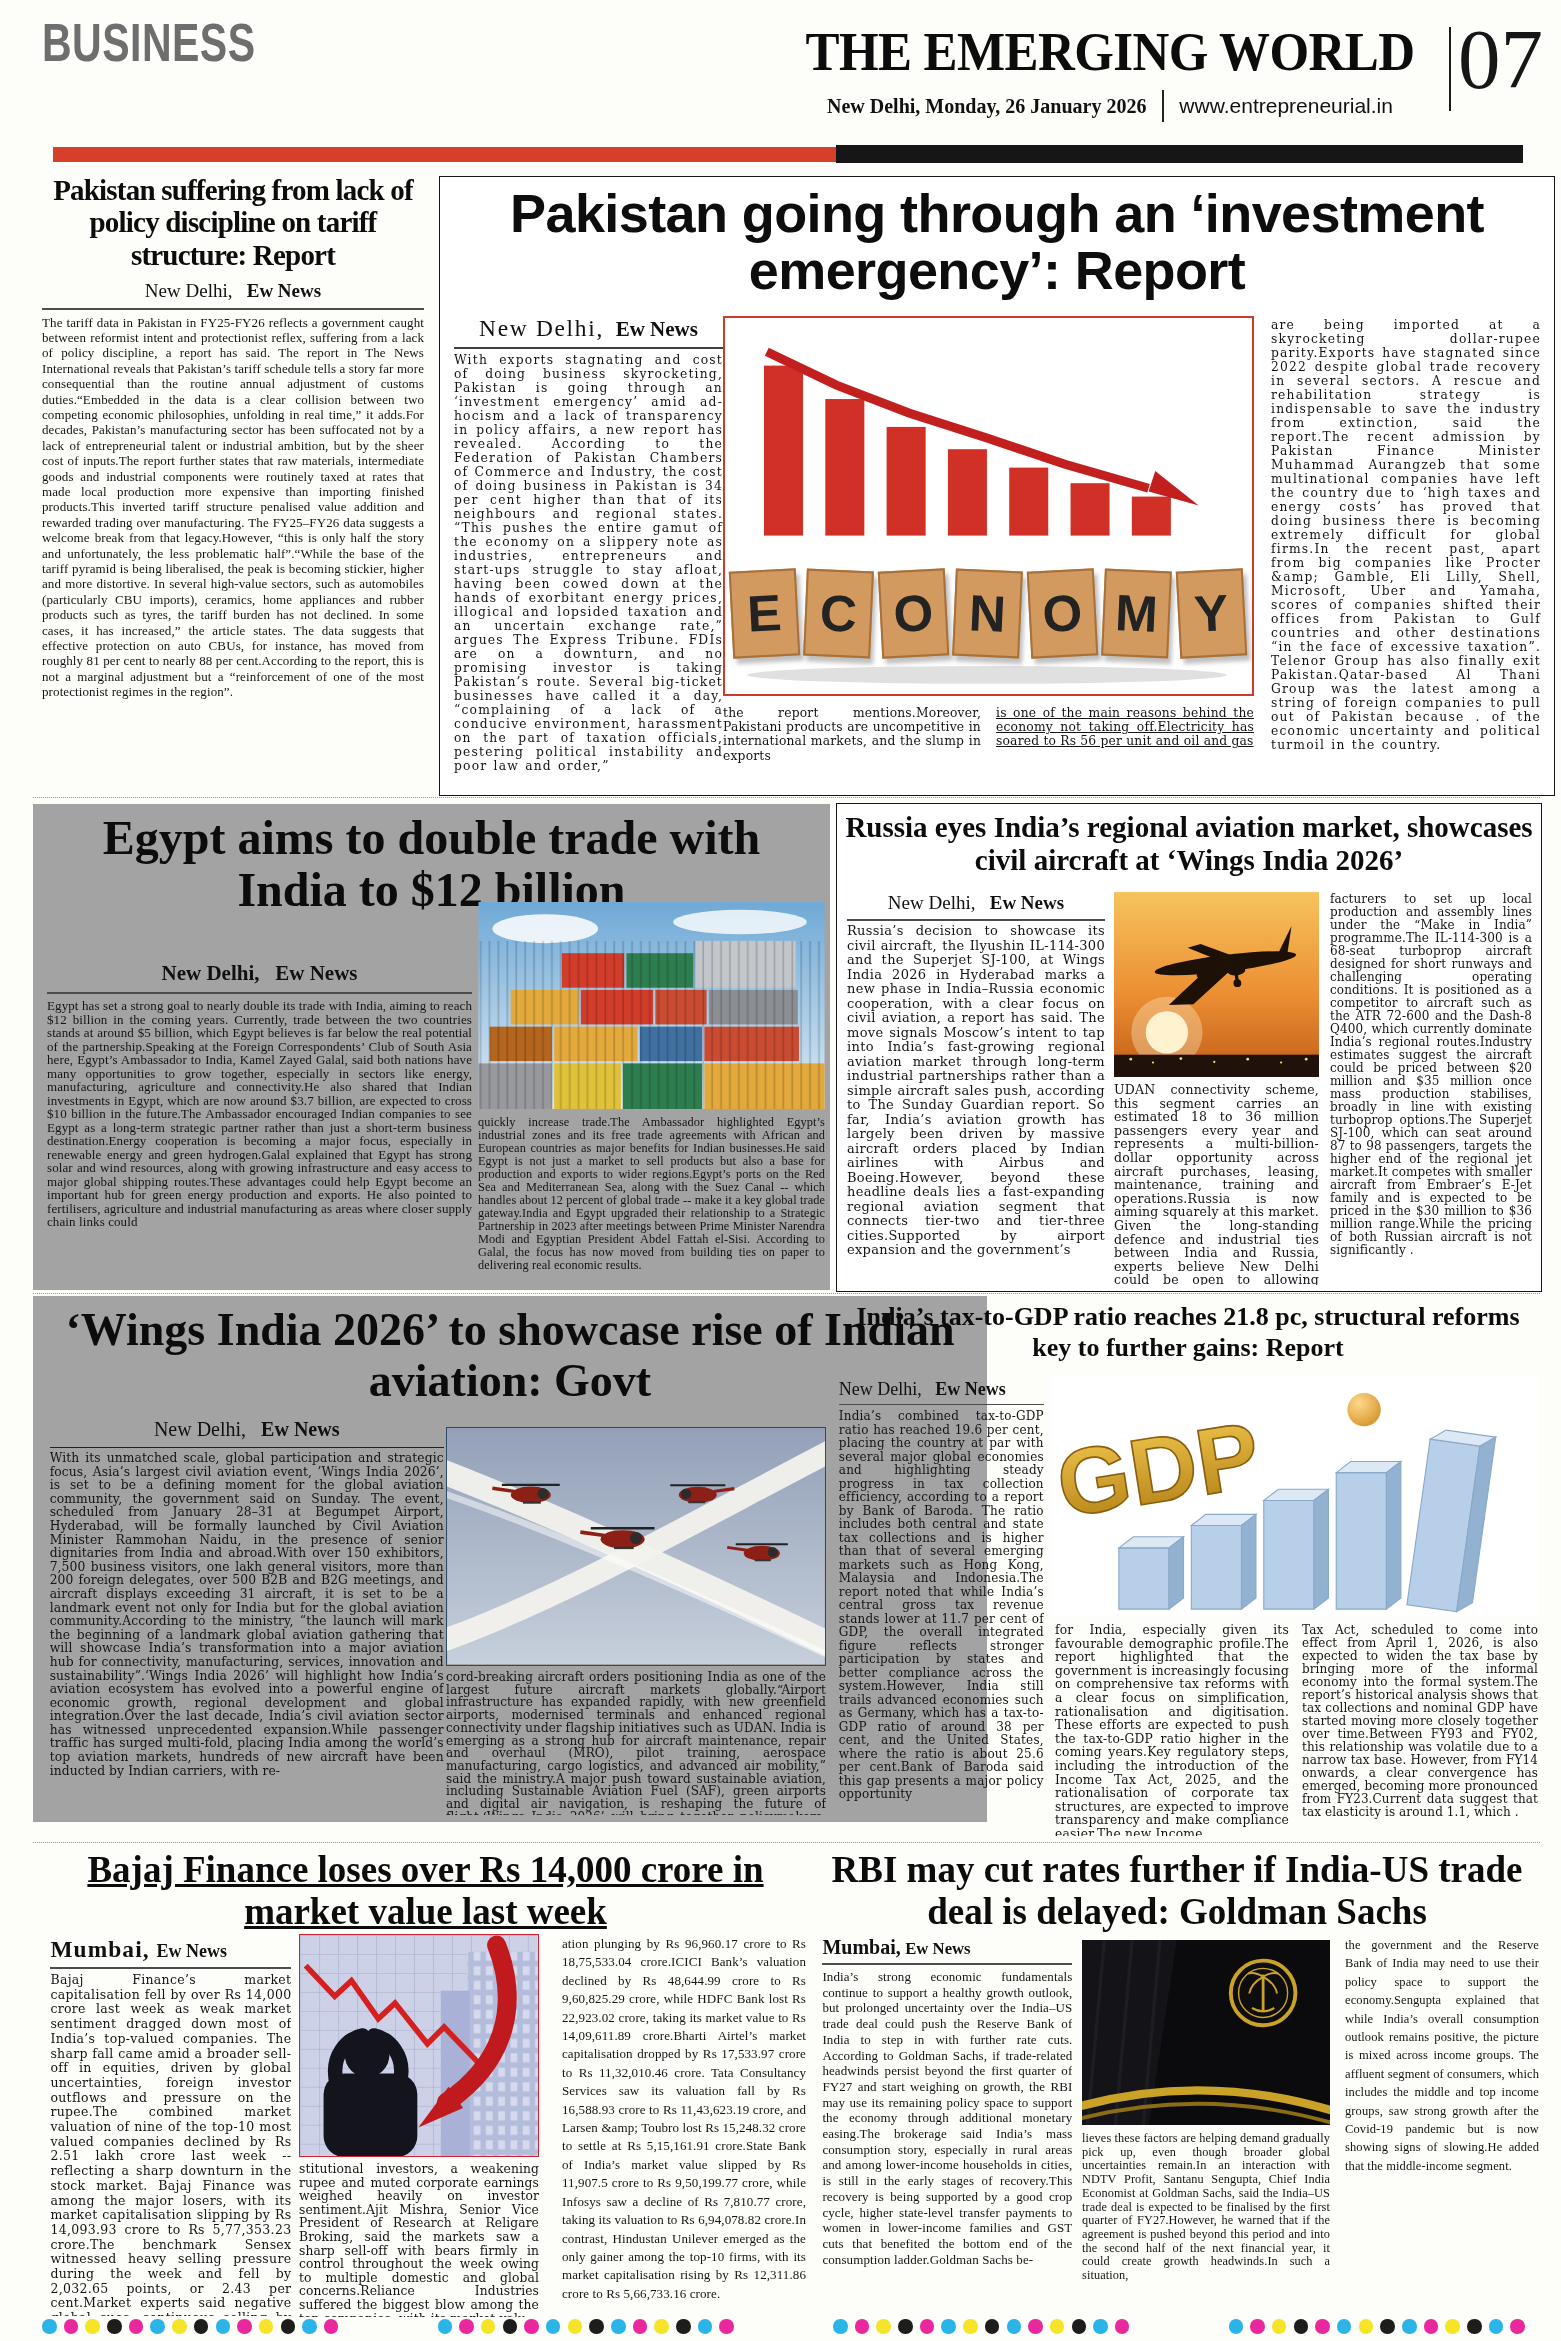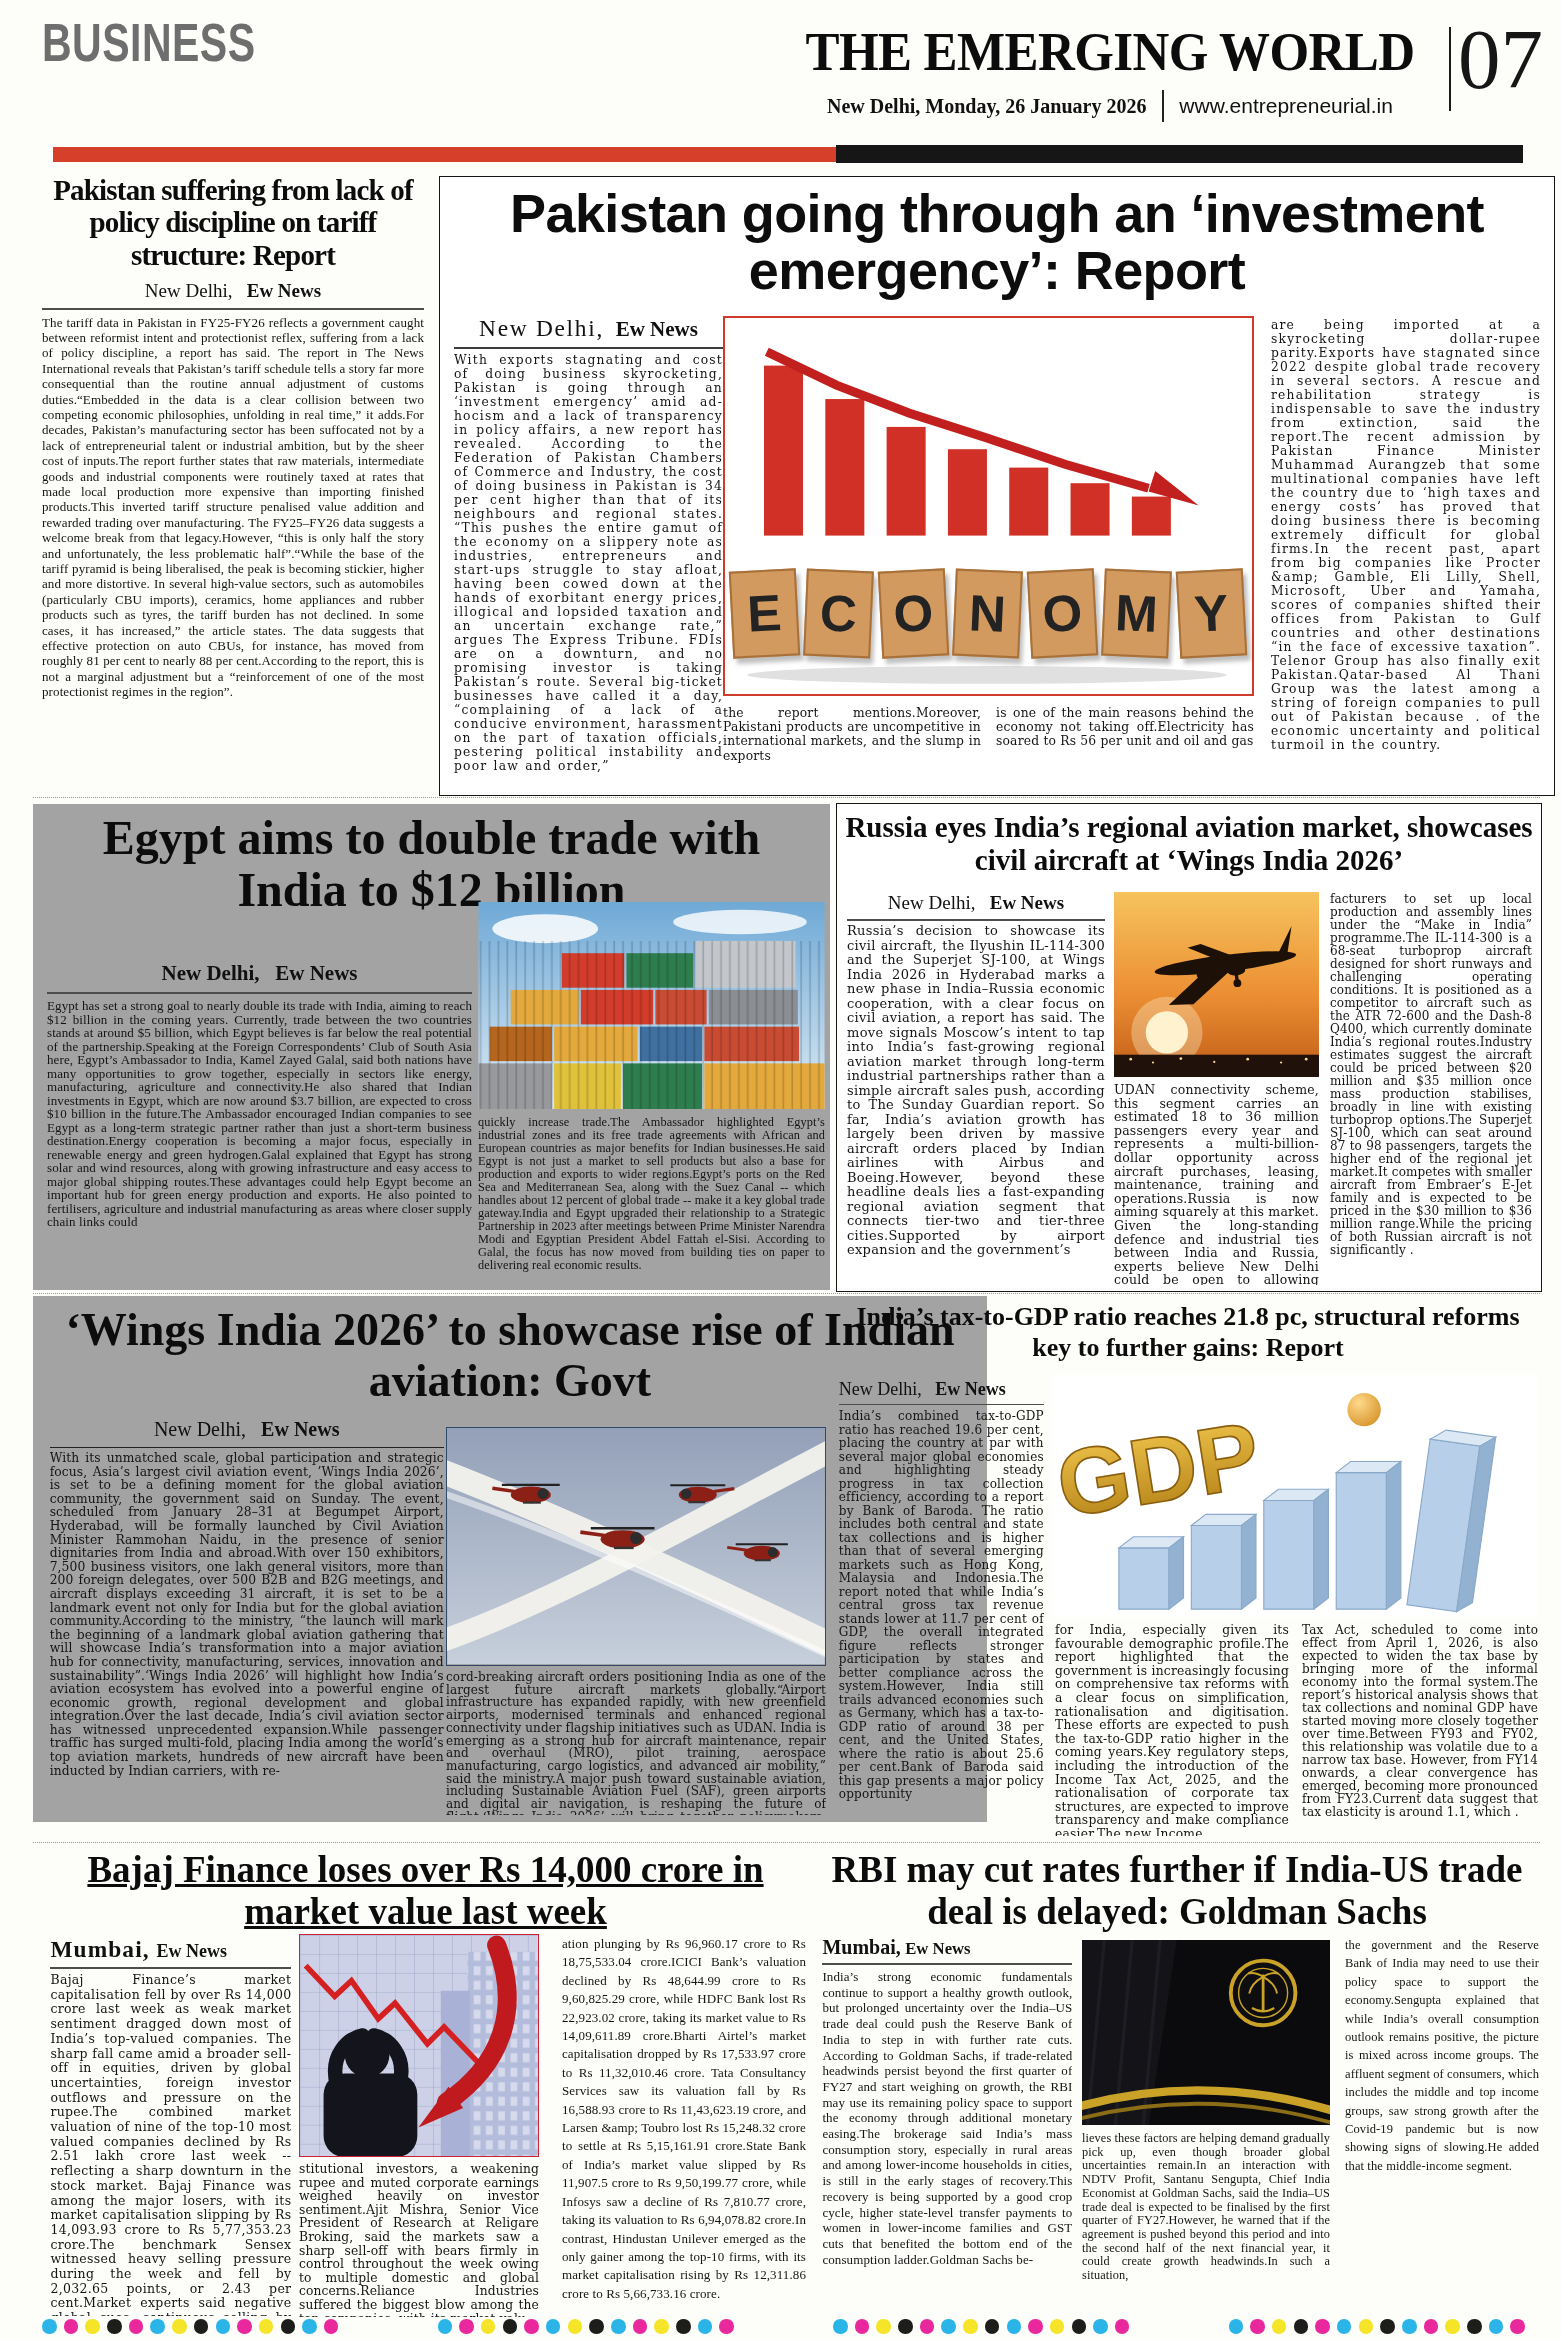--- a/index.html
+++ b/index.html
@@ -101,21 +101,21 @@
         <div class="tile">
             <span>M</span>
           </div>
         <div class="tile">
             <span>Y</span>
           </div>
       </div>
     </div>
 
     <div class="abs body-txt wide" style="left:283px;top:529px;width:258px;height:83px;font-size:12.3px;line-height:14.2px;letter-spacing:0.2px;">the report mentions.Moreover, Pakistani products are uncompetitive in international markets, and the slump in exports</div>
-    <div class="abs body-txt wide" style="left:556px;top:529px;width:258px;height:83px;font-size:12.3px;line-height:14.2px;letter-spacing:0.2px;">is one of the main reasons behind the economy not taking off.Electricity has soared to Rs 56 per unit and oil and gas</div>
+    <div class="abs body-txt wide" style="left:556px;top:529px;width:258px;height:83px;font-size:12.3px;line-height:14.2px;letter-spacing:0.2px;text-decoration:underline;">is one of the main reasons behind the economy not taking off.Electricity has soared to Rs 56 per unit and oil and gas</div>
 
     <div class="abs body-txt wide" style="left:831px;top:141px;width:270px;height:472px;font-size:12.3px;line-height:14px;letter-spacing:1.2px;word-spacing:1.1px;">are being imported at a skyrocketing dollar-rupee parity.Exports have stagnated since 2022 despite global trade recovery in several sectors. A rescue and rehabilitation strategy is indispensable to save the industry from extinction, said the report.The recent admission by Pakistan Finance Minister Muhammad Aurangzeb that some multinational companies have left the country due to ‘high taxes and energy costs’ has proved that doing business there is becoming extremely difficult for global firms.In the recent past, apart from big companies like Procter &amp;amp; Gamble, Eli Lilly, Shell, Microsoft, Uber and Yamaha, scores of companies shifted their offices from Pakistan to Gulf countries and other destinations “in the face of excessive taxation”. Telenor Group has also finally exit Pakistan.Qatar-based Al Thani Group was the latest among a string of foreign companies to pull out of Pakistan because . of the economic uncertainty and political turmoil in the country.</div>
   </section>
 
   <div class="abs dotline" style="left:33px;top:797px;width:1507px;"></div>
 
   <section class="abs panel" style="left:33px;top:804px;width:797px;height:486px;">
     <h1 class="hserif" style="margin:7.8px 11px 0 11px;font-size:48px;line-height:1.08;">Egypt aims to double trade with India to $12 billion</h1>
 
     <div class="abs dl" style="left:14px;top:157px;width:425px;font-size:21px;font-weight:bold;">

